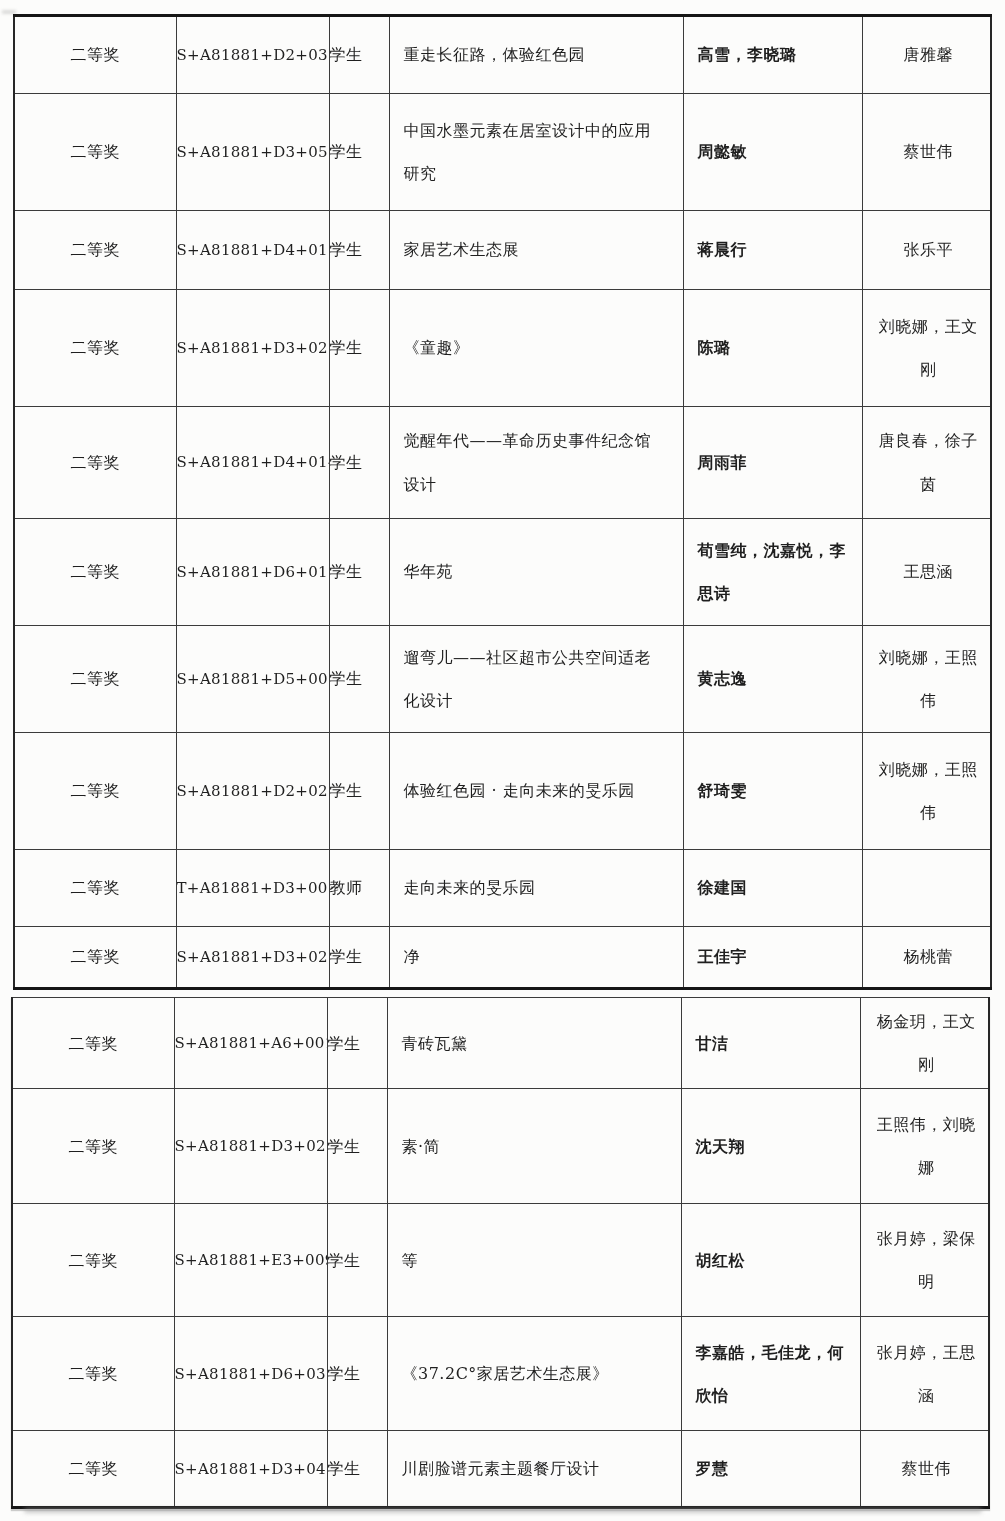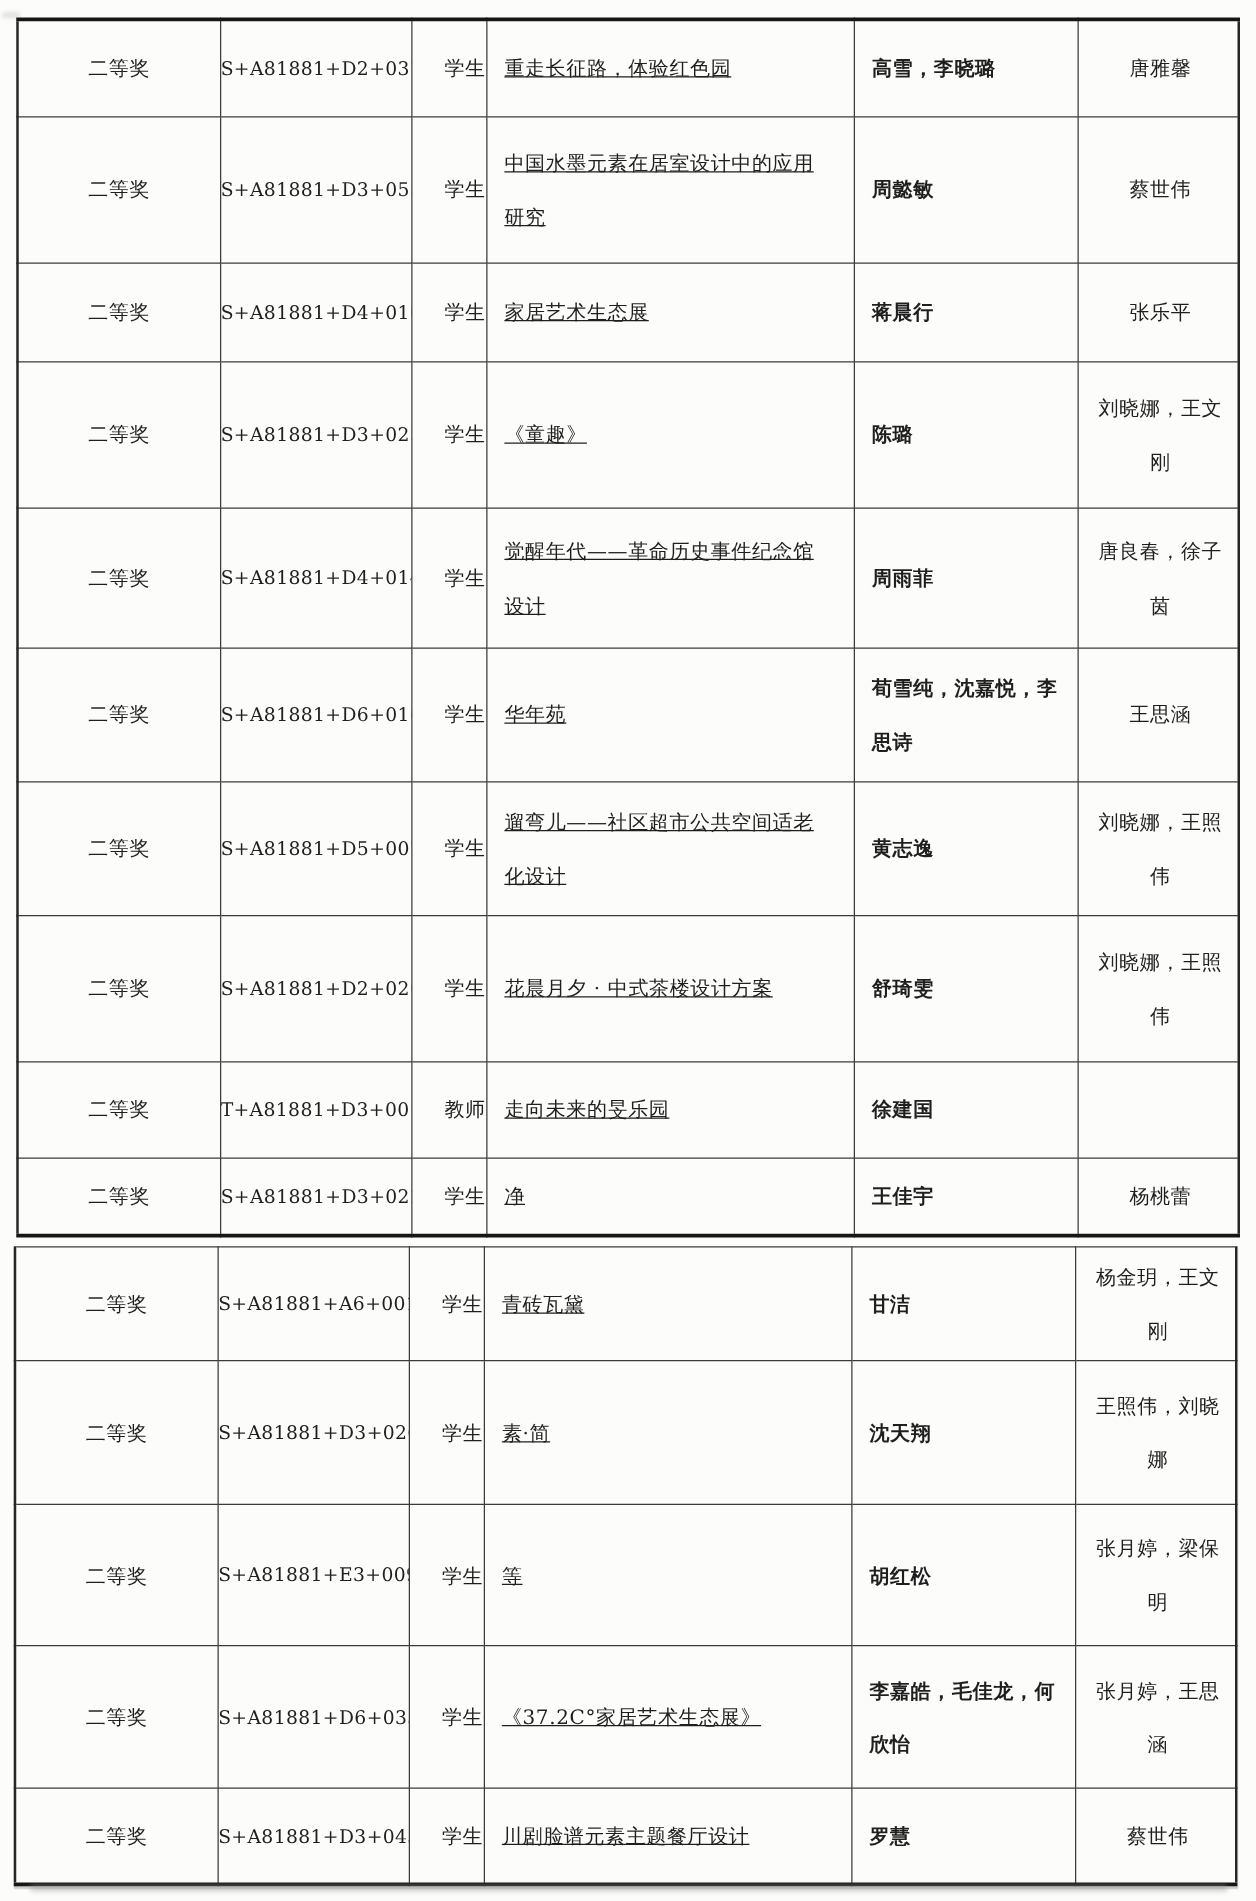--- a/index.html
+++ b/index.html
@@ -42,22 +42,22 @@
     border: 1px solid #3b3b3b;
     vertical-align: middle;
     font-size: 16px;
     line-height: 2.7;
     letter-spacing: 0.5px;
     padding: 0;
     overflow: hidden;
   }
   td.col-award  { text-align: center; }
   td.col-code   { text-align: center; font-size: 15px; letter-spacing: 0.3px; }
-  td.col-type   { text-align: right; }
-  td.col-title  { text-align: left; padding: 2px 30px 2px 14px; text-decoration: underline; }
+  td.col-type   { text-align: left; }
+  td.col-title  { text-align: left; padding: 2px 30px 2px 14px; }
   td.col-authors{ text-align: left; padding: 2px 10px 2px 14px; font-weight: bold; }
   td.col-advisors{ text-align: center; padding: 2px 10px 2px 14px; }
   .scan-shadow {
     position: absolute;
     left: 24px;
     top: 1508px;
     width: 958px;
     height: 5px;
     background: #9b9b9b;
     opacity: 0.5;
@@ -143,21 +143,21 @@
           <td class="col-code">S+A81881+D5+007</td>
           <td class="col-type">学生</td>
           <td class="col-title">遛弯儿——社区超市公共空间适老化设计</td>
           <td class="col-authors">黄志逸</td>
           <td class="col-advisors">刘晓娜，王照伟</td>
         </tr>
         <tr style="height: 117px;">
           <td class="col-award">二等奖</td>
           <td class="col-code">S+A81881+D2+020</td>
           <td class="col-type">学生</td>
-          <td class="col-title">花晨月夕 · 中式茶楼设计方案</td>
+          <td class="col-title">体验红色园 · 走向未来的旻乐园</td>
           <td class="col-authors">舒琦雯</td>
           <td class="col-advisors">刘晓娜，王照伟</td>
         </tr>
         <tr style="height: 77px;">
           <td class="col-award">二等奖</td>
           <td class="col-code">T+A81881+D3+001</td>
           <td class="col-type">教师</td>
           <td class="col-title">走向未来的旻乐园</td>
           <td class="col-authors">徐建国</td>
           <td class="col-advisors"></td>

